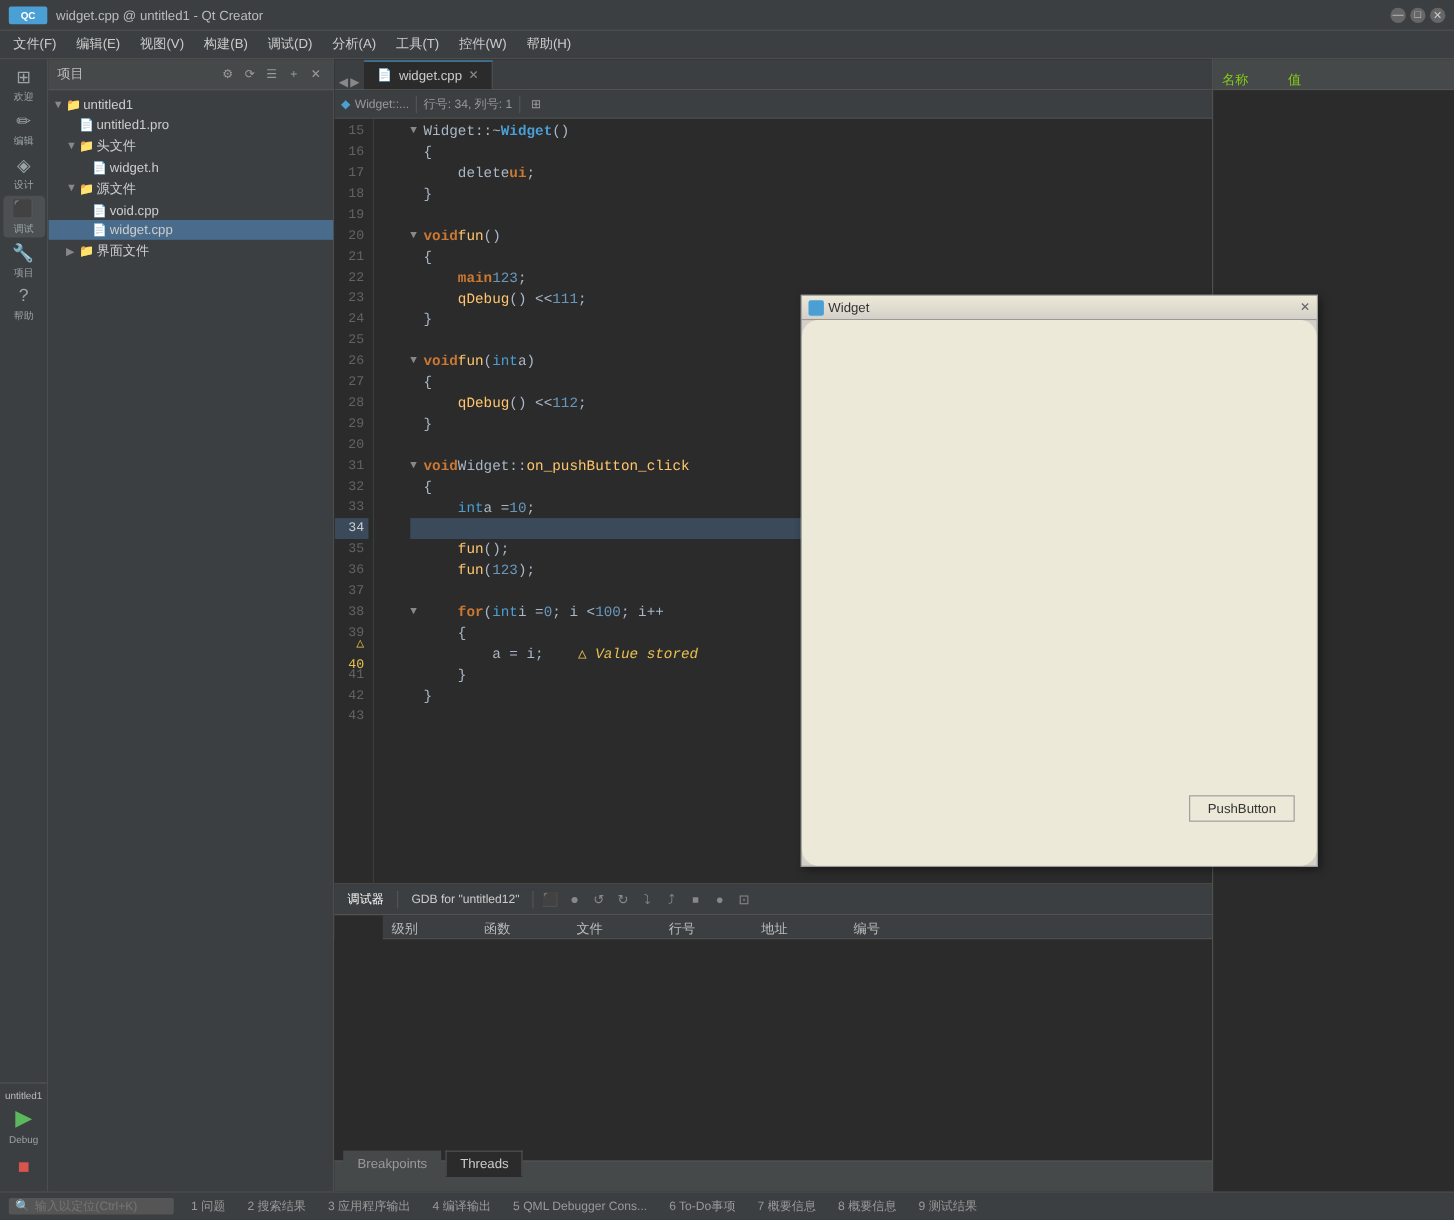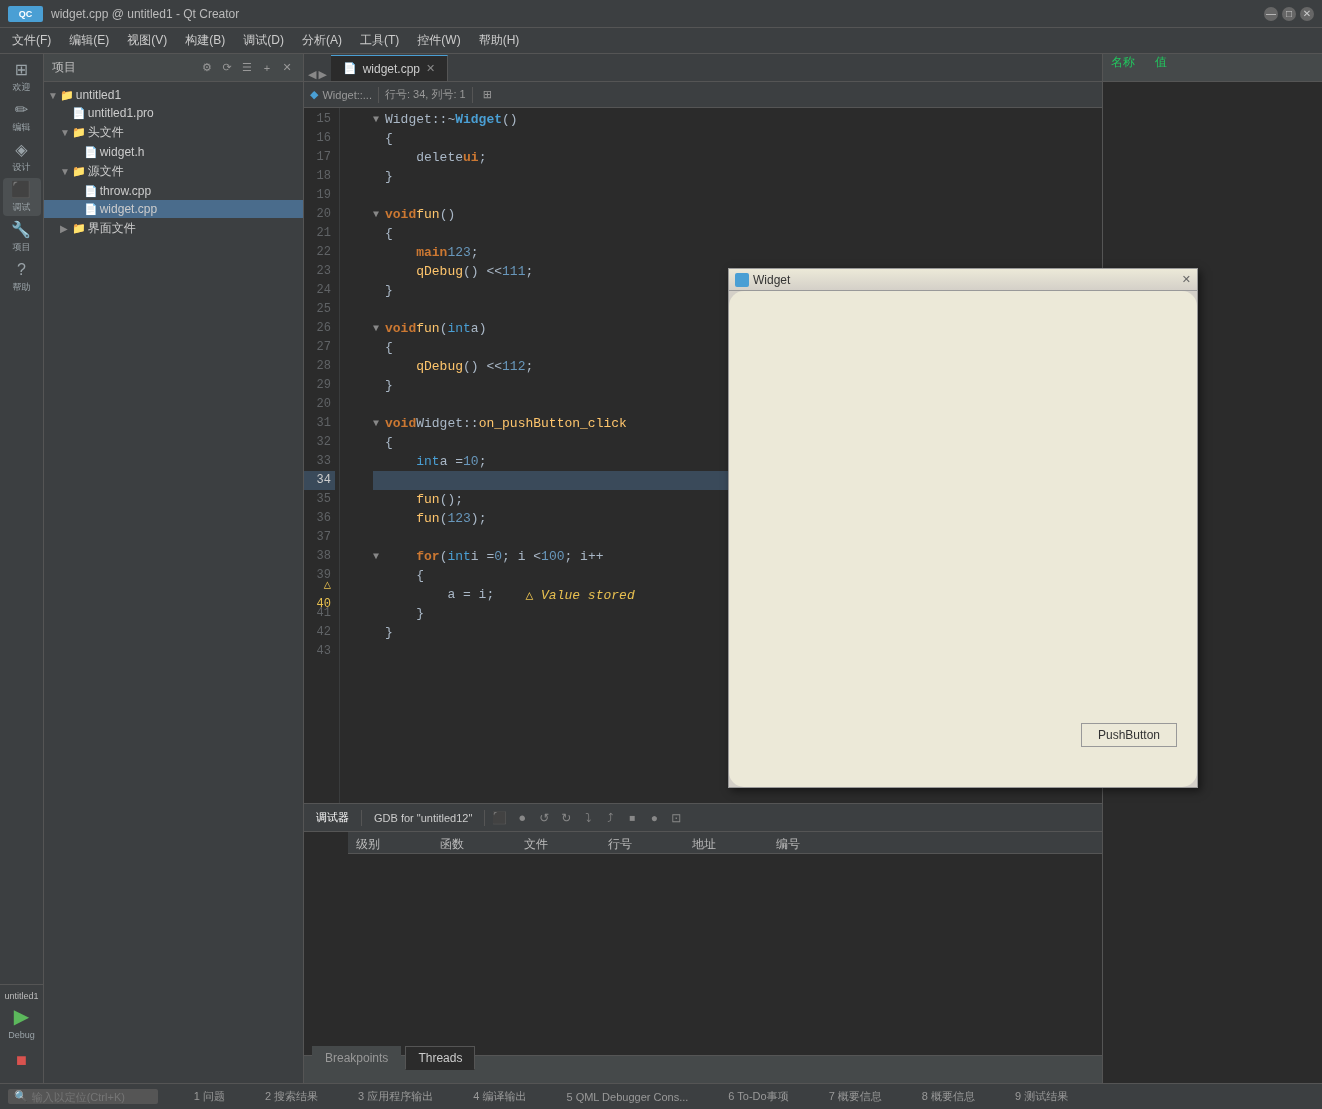--- a/index.html
+++ b/index.html
@@ -71,39 +71,39 @@
     .kw { color: #cc7832; font-weight: bold; }
     .kw2 { color: #4a9fd4; font-weight: bold; }
     .fn { color: #ffc66d; }
     .num { color: #6897bb; }
     .type { color: #4a9fd4; }
     .plain { color: #a9b7c6; }
     .warn-text { color: #e8c050; font-style: italic; }
 
     
     #properties-panel { width: 220px; background: #3c3f41; border-left: 1px solid #555; display: flex; flex-direction: column; }
-    #properties-header { height: 28px; background: #45494a; display: flex; align-items: flex-start; padding: 0 8px; border-bottom: 1px solid #555; font-size: 12px; color: #22c55e; gap: 20px; }
+    #properties-header { height: 28px; background: #45494a; display: flex; align-items: flex-end; padding: 0 8px; border-bottom: 1px solid #555; font-size: 12px; color: #84cc16; gap: 36px; }
     #properties-body { flex: 1; background: #2b2b2b; }
 
     
     #bottom-panel { height: 280px; background: #2b2b2b; border-top: 1px solid #555; display: flex; flex-direction: column; }
     #bottom-panel-toolbar { height: 28px; background: #3c3f41; display: flex; align-items: center; padding: 0 6px; gap: 4px; border-bottom: 1px solid #555; }
     .bottom-toolbar-item { font-size: 11px; color: #ccc; padding: 2px 6px; cursor: pointer; display: flex; align-items: center; gap: 3px; }
     .bottom-toolbar-item.active { color: #fff; }
     .bottom-toolbar-sep { width: 1px; height: 16px; background: #555; margin: 0 2px; }
     .toolbar-icon-btn { width: 18px; height: 18px; display: flex; align-items: center; justify-content: center; cursor: pointer; color: #888; border-radius: 2px; font-size: 12px; }
     #bottom-table-header { height: 22px; background: #3c3f41; display: flex; align-items: center; padding: 0 8px; border-bottom: 1px solid #555; }
     .table-col { font-size: 12px; color: #bbb; }
     #bottom-tabs { height: 28px; background: #45494a; display: flex; align-items: flex-end; padding: 0 8px; gap: 4px; border-top: 1px solid #555; }
     .bottom-tab { height: 24px; padding: 0 12px; display: flex; align-items: center; background: #45494a; cursor: pointer; font-size: 12px; color: #999; border: 1px solid transparent; }
     .bottom-tab.active { background: #2b2b2b; color: #ccc; border-color: #555; border-bottom-color: #2b2b2b; }
 
     
     #status-bar { height: 26px; background: #3c3f41; display: flex; align-items: center; padding: 0 8px; gap: 12px; border-top: 1px solid #555; font-size: 11px; color: #999; }
-    .status-item { padding: 0 4px; cursor: pointer; margin-left: 20px; }
+    .status-item { padding: 0 4px; cursor: pointer; }
 
     
     #widget-window { position: absolute; top: 268px; left: 728px; width: 470px; height: 520px; background: #d4d0c8; border: 1px solid #999; box-shadow: 3px 3px 8px rgba(0,0,0,0.5); display: flex; flex-direction: column; z-index: 100; }
     #widget-titlebar { height: 22px; background: linear-gradient(to bottom, #ece9d8, #d4d0c8); display: flex; align-items: center; padding: 0 6px; border-bottom: 1px solid #999; gap: 4px; }
     #widget-titlebar .widget-icon { width: 14px; height: 14px; background: #4a9fd4; border-radius: 2px; }
     #widget-titlebar .widget-title { font-size: 12px; color: #333; flex: 1; font-family: "Microsoft YaHei", sans-serif; }
     #widget-body { flex: 1; background: #ece9d8; position: relative; border-radius: 15px; }
     .pushbutton { position: absolute; bottom: 40px; right: 20px; padding: 4px 16px; background: #ece9d8; border: 1px solid #999; font-size: 12px; color: #333; cursor: pointer; font-family: "Microsoft YaHei", sans-serif; }
   </style>
 </head>
@@ -208,21 +208,21 @@
 
       <div class="tree-item tree-indent-1">
         <span class="tree-arrow">▼</span>
         <span class="tree-item-icon folder">📁</span>
         <span class="tree-item-label">源文件</span>
       </div>
 
       <div class="tree-item tree-indent-2">
         <span class="tree-arrow" style="visibility:hidden">▶</span>
         <span class="tree-item-icon file-cpp">📄</span>
-        <span class="tree-item-label">throw.cpp</span>
+        <span class="tree-item-label">void.cpp</span>
       </div>
 
       <div class="tree-item tree-indent-2 selected">
         <span class="tree-arrow" style="visibility:hidden">▶</span>
         <span class="tree-item-icon file-cpp">📄</span>
         <span class="tree-item-label">widget.cpp</span>
       </div>
 
       <div class="tree-item tree-indent-1">
         <span class="tree-arrow">▶</span>

